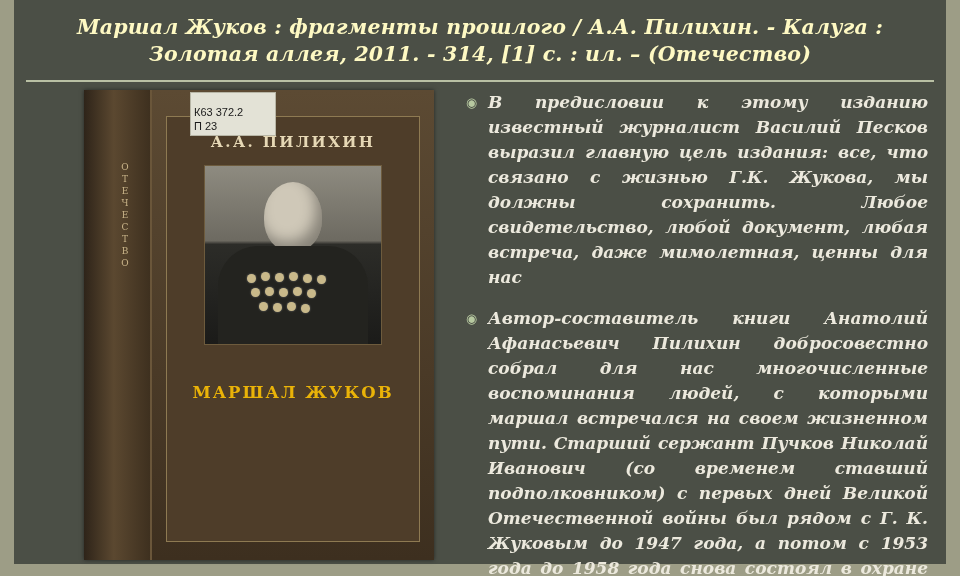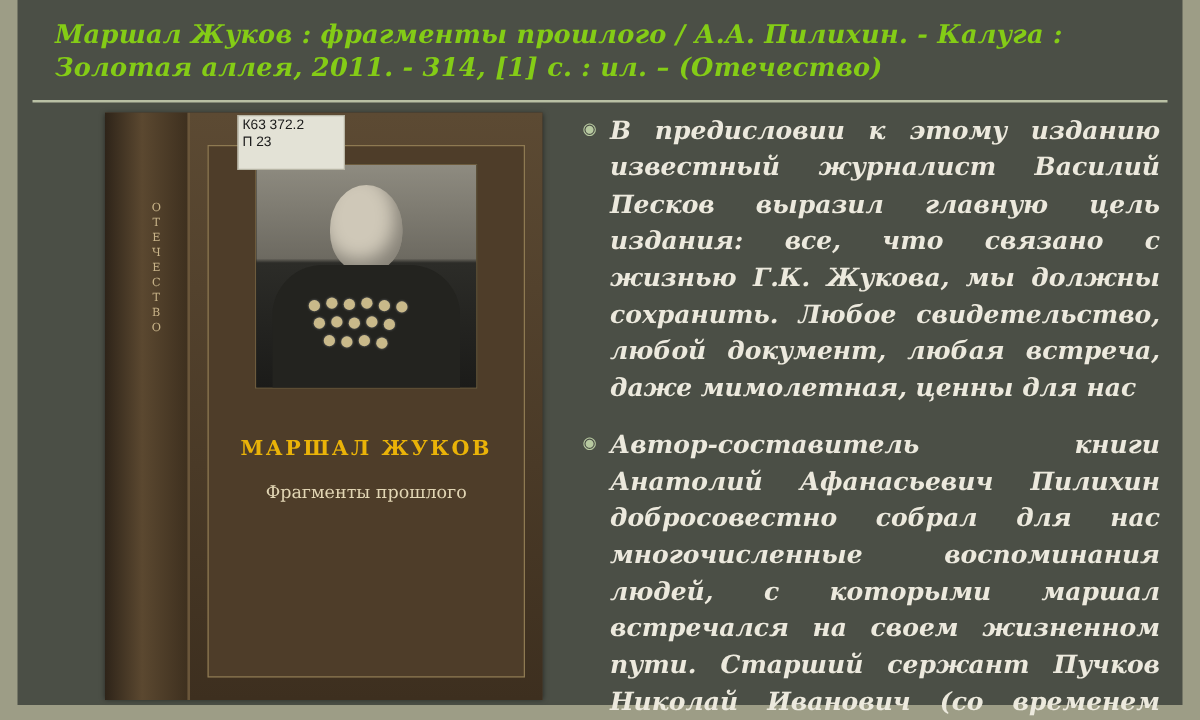--- a/index.html
+++ b/index.html
@@ -49,22 +49,22 @@
     justify-content: center;
     padding: 4px 30px 0 30px;
     box-sizing: border-box;
   }
   .title-text {
     font-family: "DejaVu Serif", serif;
     font-style: italic;
     font-weight: bold;
     font-size: 20.5px;
     line-height: 1.32;
-    color: #84cc16;
-    text-align: left;
+    color: #fef9c3;
+    text-align: center;
     letter-spacing: 0.2px;
   }
   .title-rule {
     position: absolute;
     left: 26px;
     right: 26px;
     top: 80px;
     height: 2px;
     background: #b9c0a4;
   }
@@ -127,21 +127,21 @@
     left: 38px;
     top: 2px;
     width: 86px;
     height: 44px;
     background: #e3e2d6;
     border: 1px solid #b8b6a6;
     font-family: "Liberation Sans", sans-serif;
     font-size: 11px;
     color: #1a1a1a;
     line-height: 1.25;
-    padding: 1px 3px;
+    padding: 13px 3px;
     box-sizing: border-box;
     z-index: 5;
   }
   .call-number div { white-space: nowrap; }
   .cover-inner {
     position: absolute;
     left: 14px;
     top: 26px;
     right: 14px;
     bottom: 18px;
@@ -244,21 +244,21 @@
     color: #b7c9a0;
     font-size: 13px;
     line-height: 1;
     text-align: left;
   }
   .bullet-text {
     flex: 1 1 auto;
     font-family: "DejaVu Serif", serif;
     font-style: italic;
     font-weight: bold;
-    font-size: 20px;
+    font-size: 17px;
     line-height: 1.47;
     color: #ece9dd;
     text-align: justify;
     text-justify: inter-word;
   }
 </style>
 </head>
 <body>
 
 <div class="slide">
@@ -281,20 +281,21 @@
           <div class="spine-text">ОТЕЧЕСТВО</div>
         </div>
 
         <div class="book-front">
           <div class="call-number">
             <div>К63 372.2</div>
             <div>П 23</div>
           </div>
 
           <div class="cover-inner">
+            <div class="cover-author">А.А. ПИЛИХИН</div>
 
             <div class="cover-photo">
               <div class="ph-bg"></div>
               <div class="ph-head"></div>
               <div class="ph-body"></div>
               <div class="ph-medals">
                 <i style="left:6px;  top:4px;"></i>
                 <i style="left:20px; top:2px;"></i>
                 <i style="left:34px; top:3px;"></i>
                 <i style="left:48px; top:2px;"></i>
@@ -306,22 +307,20 @@
                 <i style="left:52px; top:17px;"></i>
                 <i style="left:66px; top:19px;"></i>
                 <i style="left:18px; top:32px;"></i>
                 <i style="left:32px; top:33px;"></i>
                 <i style="left:46px; top:32px;"></i>
                 <i style="left:60px; top:34px;"></i>
               </div>
             </div>
 
             <div class="cover-title">МАРШАЛ ЖУКОВ</div>
-            <div class="cover-sub">Фрагменты
-прошлого</div>
           </div>
         </div>
 
       </div>
     </div>
 
     <div class="text-col">
 
       <div class="bullet-row">
         <div class="bullet-mark">◉</div>

